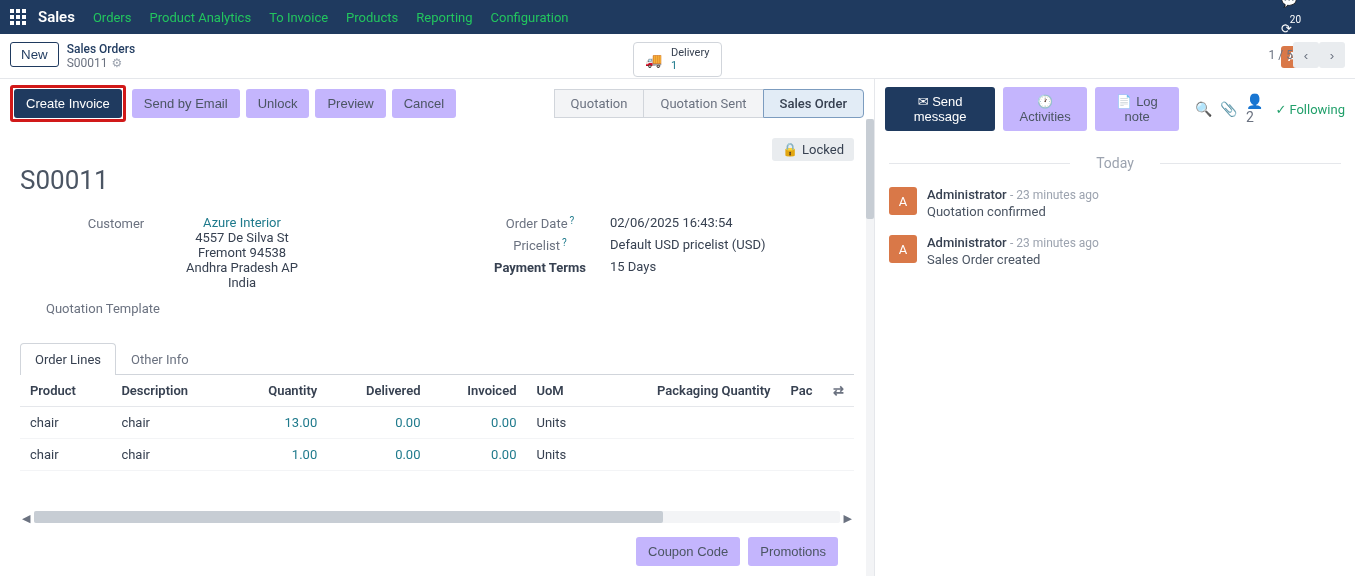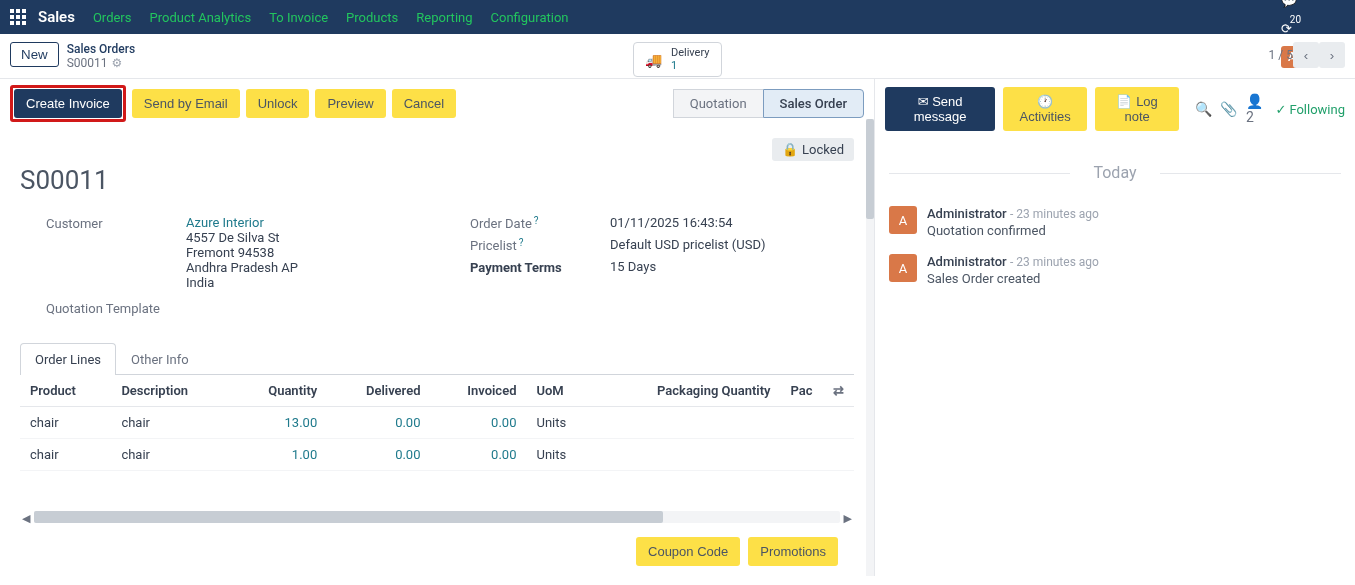--- a/index.html
+++ b/index.html
@@ -24,33 +24,33 @@
 .truck-icon { font-size: 14px; }
 .delivery-box .txt { font-size: 11px; line-height: 1.1; }
 .delivery-box .cnt { color: #1f7a8c; font-size: 11px; }
 .pager { margin-left: auto; display: flex; align-items: center; font-size: 12px; color: #6b7280; }
 .pager-btn { border: none; background: #e9ecef; width: 26px; height: 26px; border-radius: 3px; cursor: pointer; color: #6b7280; display: inline-flex; align-items: center; justify-content: center; }
 .main-area { display: flex; height: calc(100vh - 42px - 46px); }
 .form-side { flex: 1; min-width: 0; border-right: 1px solid #e5e7eb; position: relative; overflow: hidden; display: flex; flex-direction: column; }
 .chatter-side { width: 480px; display: flex; flex-direction: column; }
 .status-bar { display: flex; align-items: center; padding: 6px 10px; gap: 6px; }
 .btn-primary { background: #1f3a5f; color: #fff; border: none; padding: 7px 12px; border-radius: 3px; font-size: 13px; cursor: pointer; }
-.btn-secondary { background: #fde047; color: #4b5563; border: none; padding: 7px 12px; border-radius: 3px; font-size: 13px; cursor: pointer; }
+.btn-secondary { background: #c4b5fd; color: #4b5563; border: none; padding: 7px 12px; border-radius: 3px; font-size: 13px; cursor: pointer; }
 .highlight-box { border: 3px solid #d11919; border-radius: 3px; padding: 1px; display: inline-flex; }
 .status-bar .spacer { flex: 1; }
 .status-arrows { display: flex; }
 .status-arrow { padding: 6px 16px; font-size: 13px; border: 1px solid #d1d5db; background: #f3f4f6; color: #6b7280; border-right: none; position: relative; }
 .status-arrow.active { background: #e2ecf6; color: #374151; font-weight: 500; border-color: #7c9cbf; }
 .status-arrow:last-child { border-right: 1px solid #7c9cbf; border-radius: 0 4px 4px 0; }
 .form-content { padding: 10px 20px 0 20px; overflow-y: auto; flex: 1; }
 .locked-row { display: flex; justify-content: flex-end; margin-bottom: 4px; }
 .locked-badge { background: #e9ecef; padding: 4px 10px; border-radius: 3px; font-size: 13px; display: inline-flex; align-items: center; gap: 4px; }
 .order-title { font-size: 26px; font-weight: 400; color: #4b5563; margin-bottom: 20px; }
 .form-grid { display: flex; gap: 40px; margin-bottom: 20px; }
-.form-col { flex: 1; }
+.form-col { flex: 1; text-align: center; }
 .form-row { display: flex; margin-bottom: 6px; align-items: flex-start; }
 .form-label { width: 140px; color: #6b7280; font-size: 13px; flex-shrink: 0; padding-top: 1px; }
 .form-label.bold { font-weight: 700; color: #374151; }
 .form-value { color: #374151; font-size: 13px; }
 .form-value a { color: #1f7a8c; }
 .help-q { color: #1f7a8c; font-size: 10px; position: relative; top: -4px; margin-left: 2px; }
 .tabs { border-bottom: 1px solid #d1d5db; display: flex; }
 .tab { padding: 8px 14px; font-size: 13px; color: #6b7280; cursor: pointer; border: 1px solid transparent; border-bottom: none; position: relative; top: 1px; }
 .tab.active { border-color: #d1d5db; background: #fff; color: #374151; border-radius: 4px 4px 0 0; }
 .table-wrap { overflow-x: auto; }
@@ -65,21 +65,21 @@
 .hscroll-arrow.left { left: 2px; }
 .hscroll-arrow.right { right: 2px; }
 .hscroll { position: absolute; left: 14px; right: 14px; height: 12px; background: #f3f4f6; border-radius: 2px; }
 .hscroll-thumb { position: absolute; left: 0; width: 78%; height: 12px; background: #c7cdd4; border-radius: 2px; }
 .footer-btns { display: flex; justify-content: flex-end; gap: 8px; padding: 10px 36px; }
 .chatter-bar { display: flex; align-items: center; gap: 8px; padding: 8px 10px; }
 .chatter-bar .spacer { flex: 1; }
 .icon-btn { color: #6b7280; cursor: pointer; font-size: 14px; }
 .follow-txt { color: #22a06b; font-size: 13px; display: inline-flex; align-items: center; gap: 3px; }
 .chatter-body { padding: 0 14px; overflow-y: auto; }
-.today-sep { text-align: center; color: #9ca3af; font-size: 16px; margin: 24px 0; position: relative; }
+.today-sep { text-align: center; color: #9ca3af; font-size: 14px; margin: 16px 0; position: relative; }
 .today-sep::before, .today-sep::after { content: ""; position: absolute; top: 50%; width: 40%; border-top: 1px solid #e5e7eb; }
 .today-sep::before { left: 0; }
 .today-sep::after { right: 0; }
 .msg { display: flex; gap: 10px; margin-bottom: 16px; }
 .msg .avatar2 { width: 28px; height: 28px; background: #d97848; border-radius: 3px; display: flex; align-items: center; justify-content: center; color: #fff; flex-shrink: 0; }
 .msg-body { font-size: 13px; }
 .msg-head { margin-bottom: 2px; }
 .msg-author { font-weight: 500; color: #374151; }
 .msg-time { color: #9ca3af; font-size: 12px; }
 .msg-line { color: #4b5563; }
@@ -154,20 +154,21 @@
       <span class="highlight-box">
         <button class="btn-primary">Create Invoice</button>
       </span>
       <button class="btn-secondary">Send by Email</button>
       <button class="btn-secondary">Unlock</button>
       <button class="btn-secondary">Preview</button>
       <button class="btn-secondary">Cancel</button>
       <div class="spacer"></div>
       <div class="status-arrows">
         <div class="status-arrow">Quotation</div>
+        <div class="status-arrow">Quotation Sent</div>
         <div class="status-arrow active">Sales Order</div>
       </div>
     </div>
 
     <div class="form-content">
       <div class="locked-row">
         <span class="locked-badge">
           <span>🔒</span>
           <span>Locked</span>
         </span>
@@ -186,21 +187,21 @@
               <div>India</div>
             </div>
           </div>
           <div class="form-row" style="margin-top:10px;">
             <div class="form-label" style="width:auto;">Quotation Template</div>
           </div>
         </div>
         <div class="form-col">
           <div class="form-row">
             <div class="form-label"><span>Order Date</span><span class="help-q">?</span></div>
-            <div class="form-value">01/11/2025 16:43:54</div>
+            <div class="form-value">02/06/2025 16:43:54</div>
           </div>
           <div class="form-row">
             <div class="form-label"><span>Pricelist</span><span class="help-q">?</span></div>
             <div class="form-value">Default USD pricelist (USD)</div>
           </div>
           <div class="form-row">
             <div class="form-label bold">Payment Terms</div>
             <div class="form-value">15 Days</div>
           </div>
         </div>

